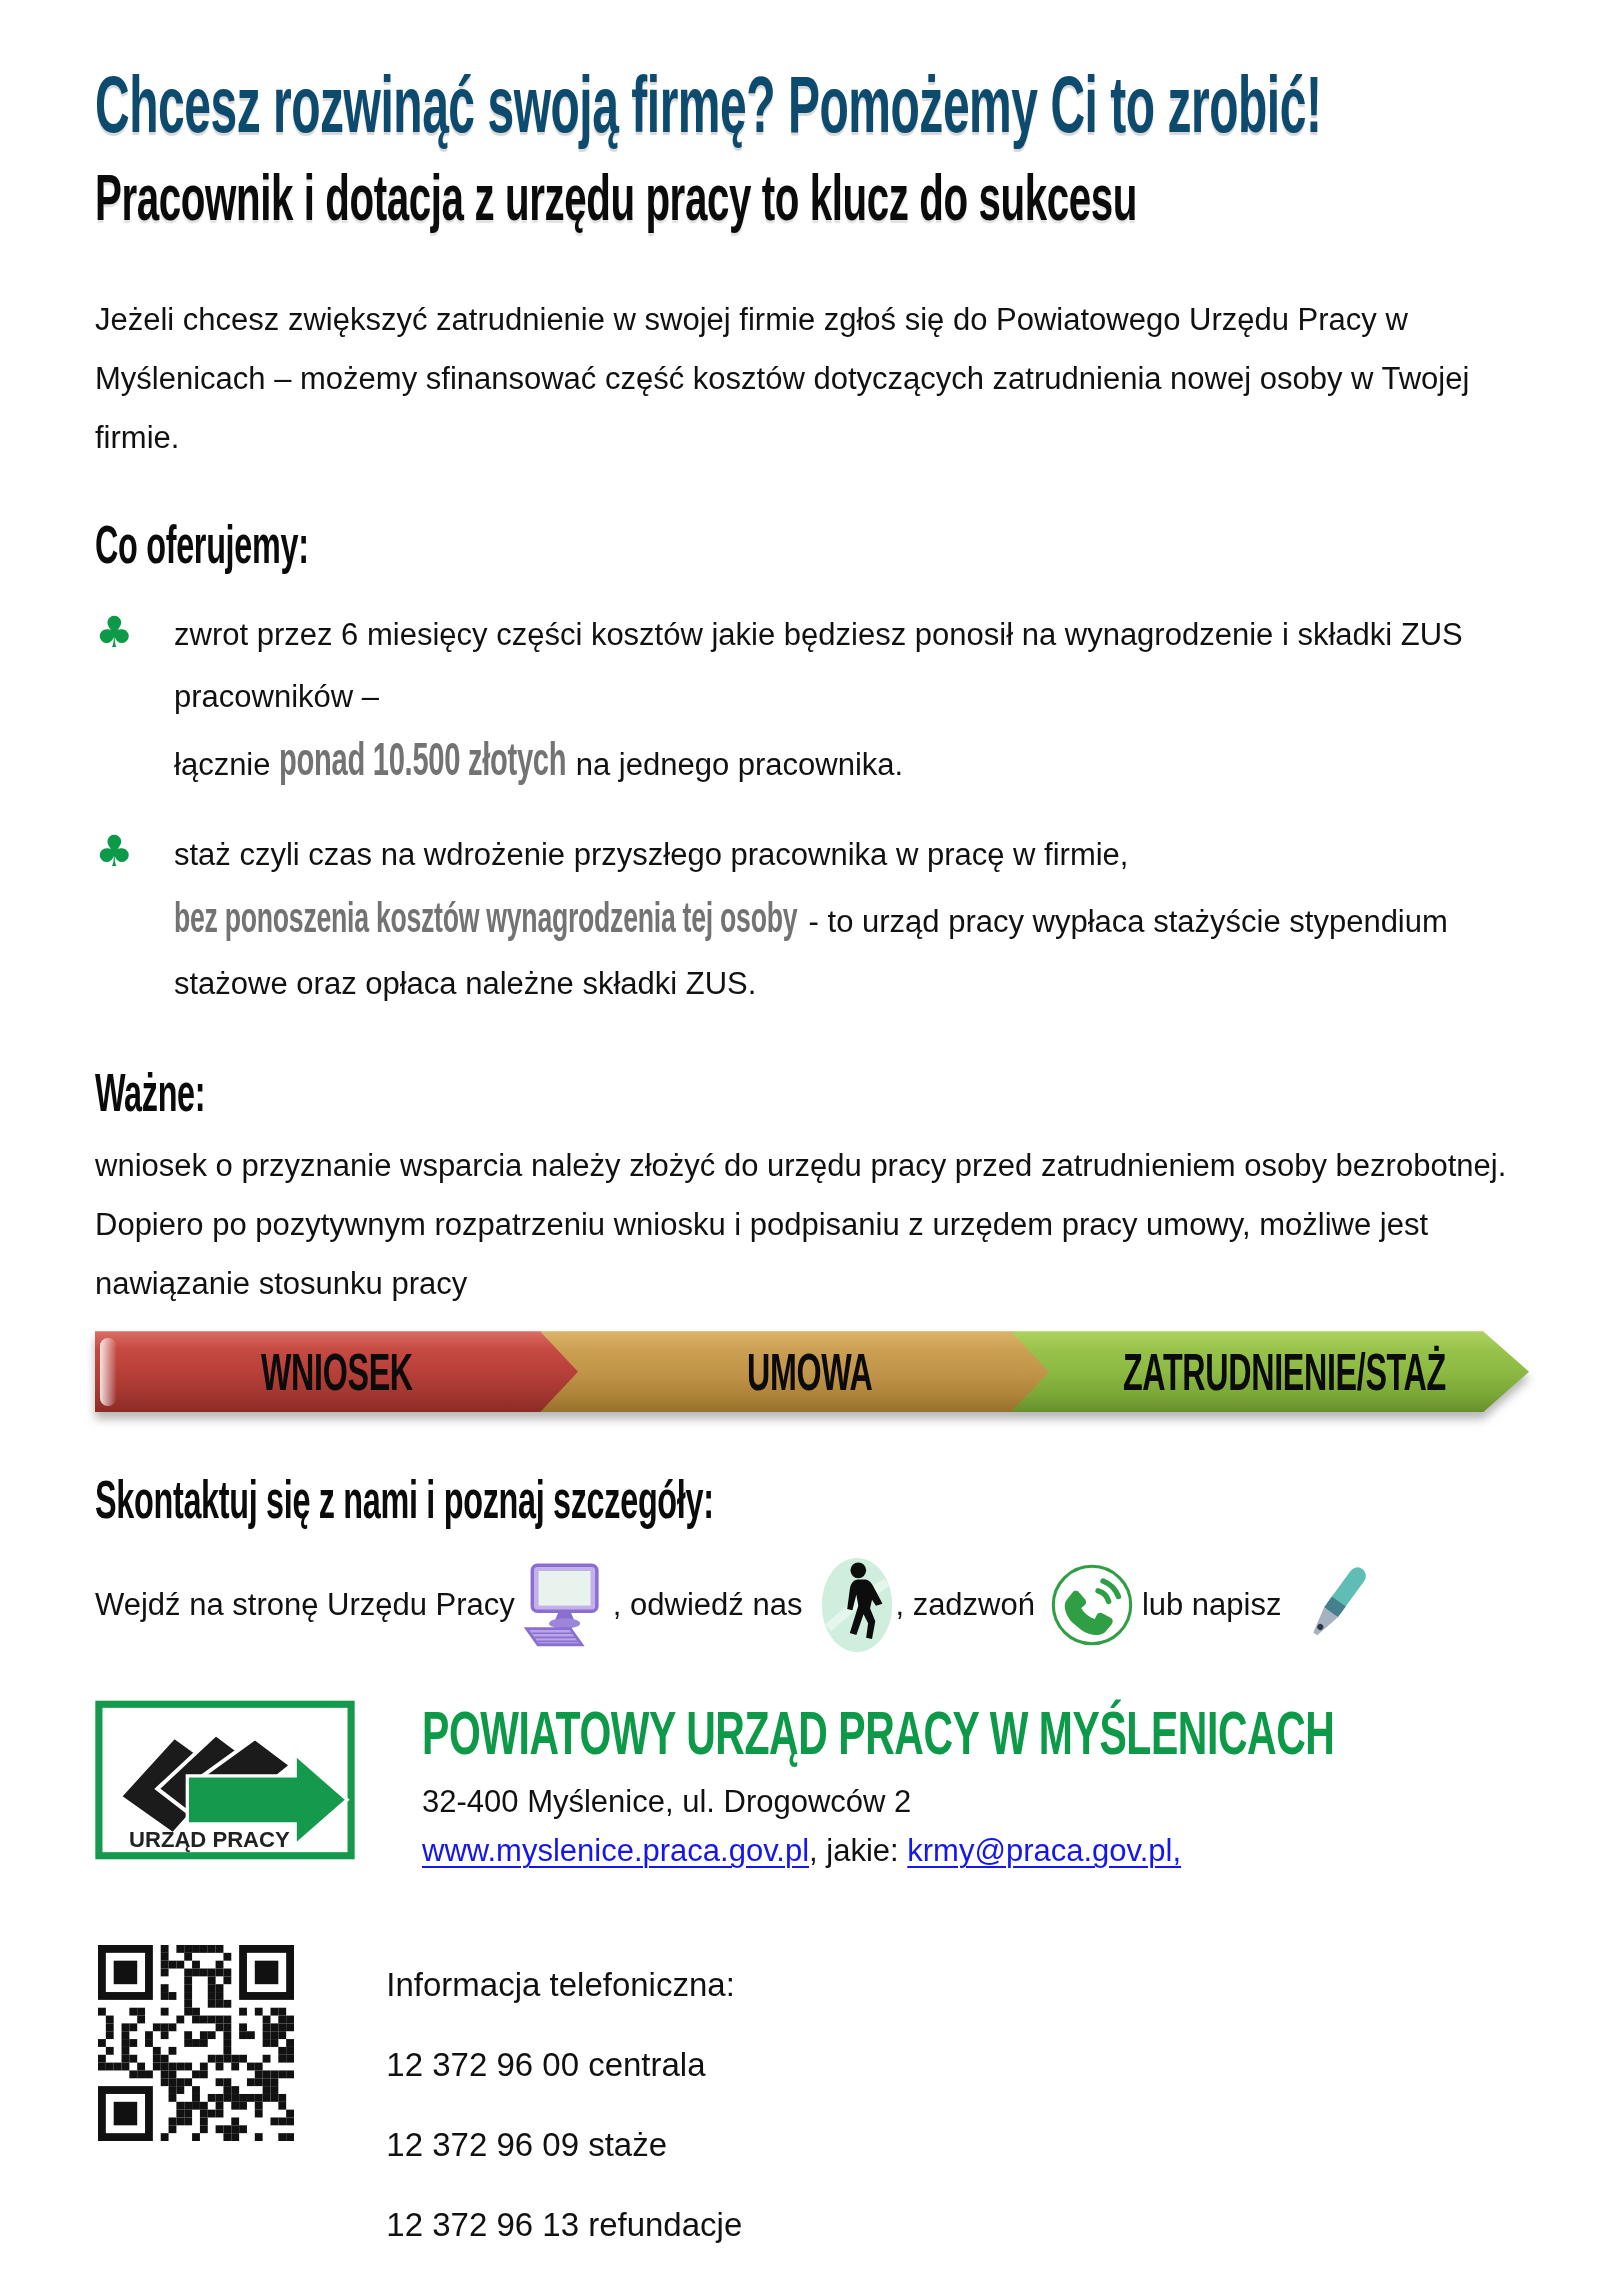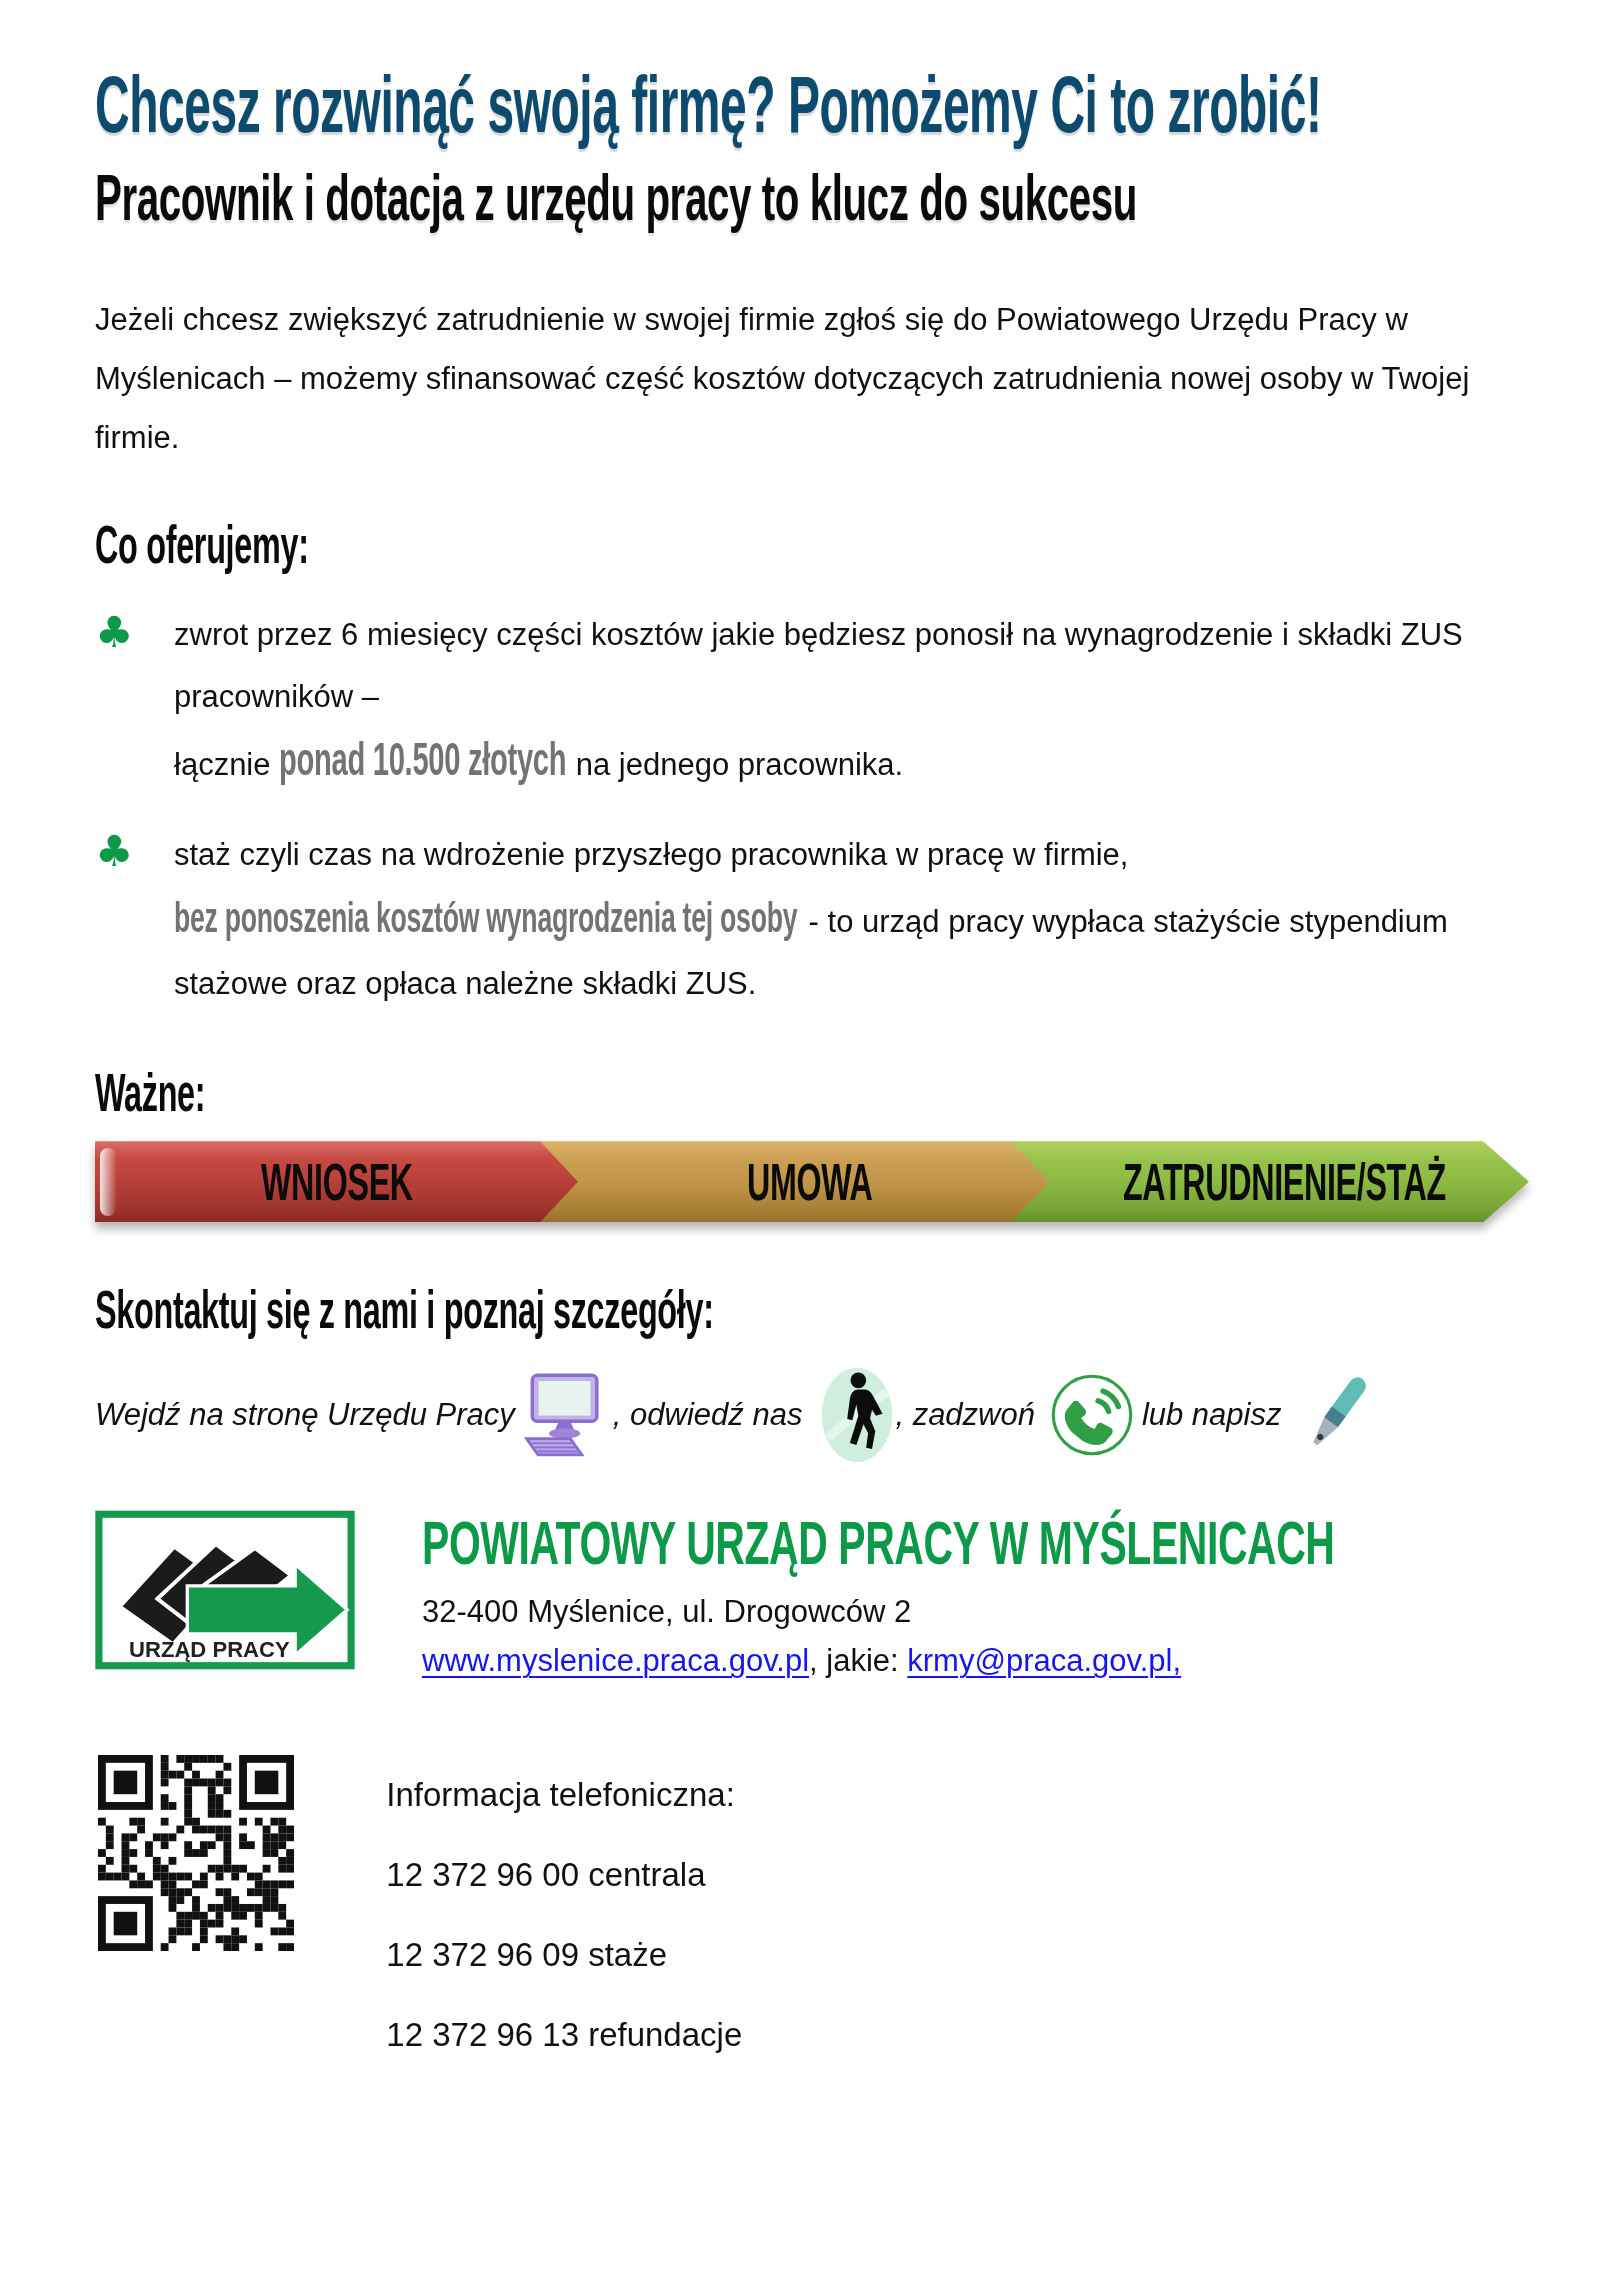--- a/index.html
+++ b/index.html
@@ -30,21 +30,21 @@
   .step{position:relative;height:81px;display:flex;align-items:center;justify-content:center;text-align:center;}
   .step .label-wrap{position:relative;z-index:3;}
   .step-1{width:484px;clip-path:polygon(0 0,calc(100% - 38px) 0,100% 50%,calc(100% - 38px) 100%,0 100%);background:linear-gradient(180deg,#da6f67 0%,#c64a42 22%,#bb423b 45%,#a33630 78%,#8c2a24 100%);z-index:1;}
   .step-2{width:510px;margin-left:-39px;clip-path:polygon(0 0,calc(100% - 38px) 0,100% 50%,calc(100% - 38px) 100%,0 100%,38px 50%);background:linear-gradient(180deg,#dcb36a 0%,#cb9f52 25%,#c2964a 50%,#ad8339 80%,#97702c 100%);z-index:2;}
   .step-3{width:518px;margin-left:-39px;clip-path:polygon(0 0,calc(100% - 46px) 0,100% 50%,calc(100% - 46px) 100%,0 100%,38px 50%);background:linear-gradient(180deg,#aed25e 0%,#96c24a 25%,#8cba43 50%,#7aa637 80%,#668f2b 100%);z-index:3;}
   .step-1::before{content:"";position:absolute;left:5.2px;top:6.5px;bottom:6.5px;width:15.7px;border-radius:7.9px;background:linear-gradient(90deg,rgba(255,255,255,.85),rgba(255,255,255,.05));}
   .step-2::before,.step-3::before{content:"";position:absolute;left:10.5px;top:18%;width:22px;height:64%;clip-path:polygon(0 0,100% 50%,0 100%,9.2px 50%);background:rgba(255,255,255,.45);}
   .step .cxi{font-size:52px;font-weight:bold;color:#0b0b0b;--sx:.62;}
   .step-2 .label-wrap,.step-3 .label-wrap{padding-left:30px;}
 
-  .contact-line{margin-top:26px;display:flex;align-items:center;font-size:31px;white-space:nowrap;font-style:italic;}
+  .contact-line{margin-top:26px;display:flex;align-items:center;font-size:31px;white-space:nowrap;}
   .contact-line .seg{flex:none;}
   .icon{flex:none;display:inline-block;}
   .icon svg{display:block;}
 
   .org-row{margin-top:46px;display:flex;align-items:flex-start;}
   .logo{flex:none;width:260px;}
   .org-col{margin-left:67px;}
   .org-name{font-size:62px;line-height:1.08;color:#0c9a48;}
   .org-address{margin-top:17px;font-size:31px;}
   .org-links{margin-top:13px;font-size:31px;}
@@ -77,20 +77,21 @@
     </div>
     <div class="bullet">
       <span class="club">♣</span>
       <div class="bullet-text"><span>staż czyli czas na wdrożenie przyszłego pracownika w pracę w firmie,
 </span><span class="hl hl2 cx" style="width: 626px;"><span class="cxi">bez ponoszenia kosztów wynagrodzenia tej osoby</span></span><span> - to urząd pracy wypłaca stażyście stypendium stażowe oraz opłaca należne składki ZUS.</span></div>
     </div>
   </div>
 
   <h3 class="h-section"><span class="cx" style="width: 110px;"><span class="cxi" style="--sx:.60">Ważne:</span></span></h3>
 
+  <p class="wazne-body">wniosek o przyznanie wsparcia należy złożyć do urzędu pracy przed zatrudnieniem osoby bezrobotnej. Dopiero po pozytywnym rozpatrzeniu wniosku i podpisaniu z urzędem pracy umowy, możliwe jest nawiązanie stosunku pracy</p>
 
   <div class="process">
     <div class="step step-1">
         <span class="label-wrap cx" style="width: 153px;"><span class="cxi">WNIOSEK</span></span>
       </div>
     <div class="step step-2">
         <span class="label-wrap cx" style="width: 126px;"><span class="cxi">UMOWA</span></span>
       </div>
     <div class="step step-3">
         <span class="label-wrap cx" style="width: 325px;"><span class="cxi">ZATRUDNIENIE/STAŻ</span></span>

